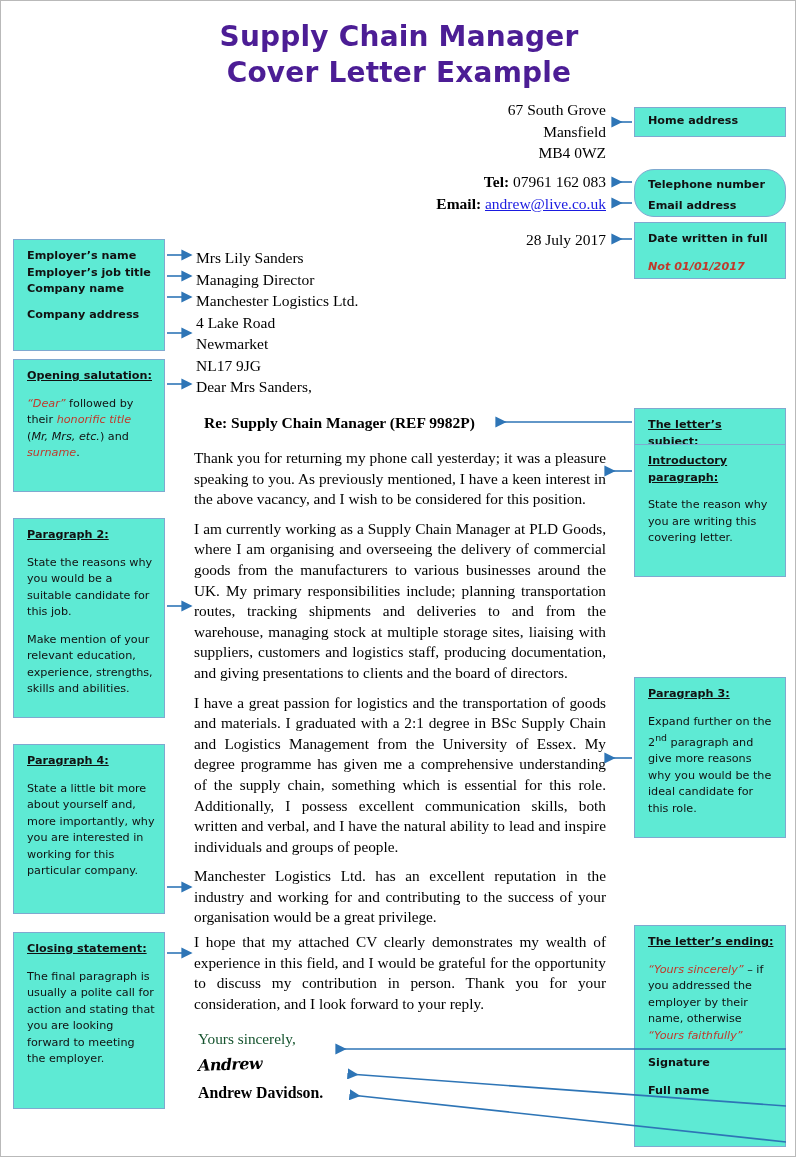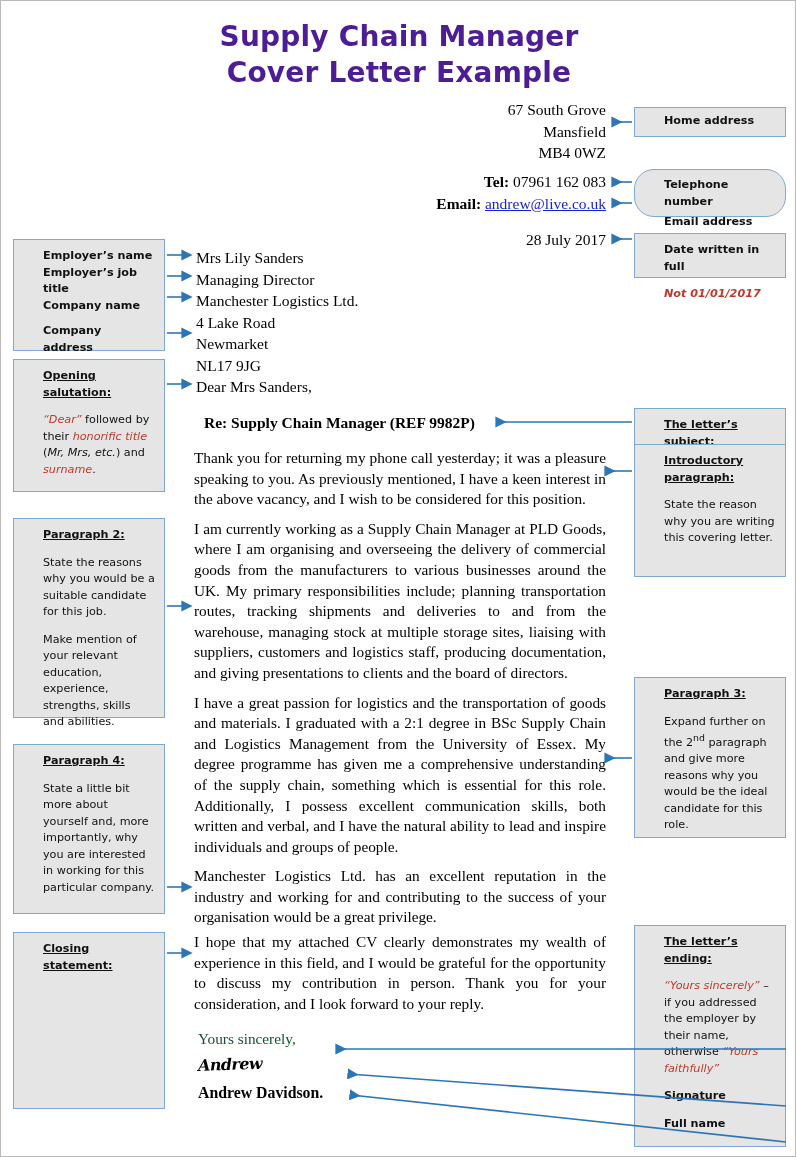--- a/index.html
+++ b/index.html
@@ -111,28 +111,28 @@
     top: 1083px;
     font-family: "Liberation Serif", serif;
     font-weight: bold;
     font-size: 15.8px;
     color: #000;
   }
 
   
   .note {
     position: absolute;
-    background: #e5e5e5;
+    background: #5eead4;
     border: 1px solid #7FA9D0;
     box-sizing: border-box;
     font-family: "DejaVu Sans", sans-serif;
     font-size: 11.2px;
     line-height: 16.5px;
     color: #111111;
-    padding: 8px 9px 9px 29px;
+    padding: 8px 9px 9px 13px;
   }
   .note .nh {
     font-weight: bold;
     display: block;
   }
   .note .nh.ul { text-decoration: underline; }
   .note .nb { display: block; margin-top: 11px; }
   .note .red { color: #C0392B; font-style: italic; }
   .note .redn { color: #C0392B; font-style: italic; font-weight: bold; }
   .note .ital { font-style: italic; }
@@ -143,21 +143,21 @@
   
   #note-recipient { left: 12px; top: 238px; width: 152px; height: 112px; }
   #note-salutation { left: 12px; top: 358px; width: 152px; height: 133px; }
   #note-para2 { left: 12px; top: 517px; width: 152px; height: 200px; }
   #note-para4 { left: 12px; top: 743px; width: 152px; height: 170px; }
   #note-closing { left: 12px; top: 931px; width: 152px; height: 177px; }
 
   
   #note-home { left: 633px; top: 106px; width: 152px; height: 30px; }
   #note-telemail { left: 633px; top: 168px; width: 152px; height: 48px; }
-  #note-date { left: 633px; top: 232px; width: 152px; height: 45px; }
+  #note-date { left: 633px; top: 221px; width: 152px; height: 57px; }
   #note-subject { left: 633px; top: 362px; width: 152px; height: 64px; margin-top: 45px; }
   #note-intro { left: 633px; top: 443px; width: 152px; height: 133px; }
   #note-para3 { left: 633px; top: 676px; width: 152px; height: 161px; }
   #note-ending { left: 633px; top: 924px; width: 152px; height: 222px; }
 
   #note-home { display:flex; align-items:center; }
   #note-telemail { padding-top: 7px; border-radius: 20px; }
 
   
   #arrows {
@@ -239,20 +239,21 @@
     <span class="nb">Make mention of your relevant education, experience, strengths, skills and abilities.</span>
   </div>
 
   <div class="note" id="note-para4">
     <span class="nh ul">Paragraph 4:</span>
     <span class="nb">State a little bit more about yourself and, more importantly, why you are interested in working for this particular company.</span>
   </div>
 
   <div class="note" id="note-closing">
     <span class="nh ul">Closing statement:</span>
+    <span class="nb">The final paragraph is usually a polite call for action and stating that you are looking forward to meeting the employer.</span>
   </div>
 
   <div class="note" id="note-home">
     <span class="nh">Home address</span>
   </div>
 
   <div class="note" id="note-telemail">
     <span class="row">Telephone number</span>
     <span class="row" style="margin-top:4px;">Email address</span>
   </div>

